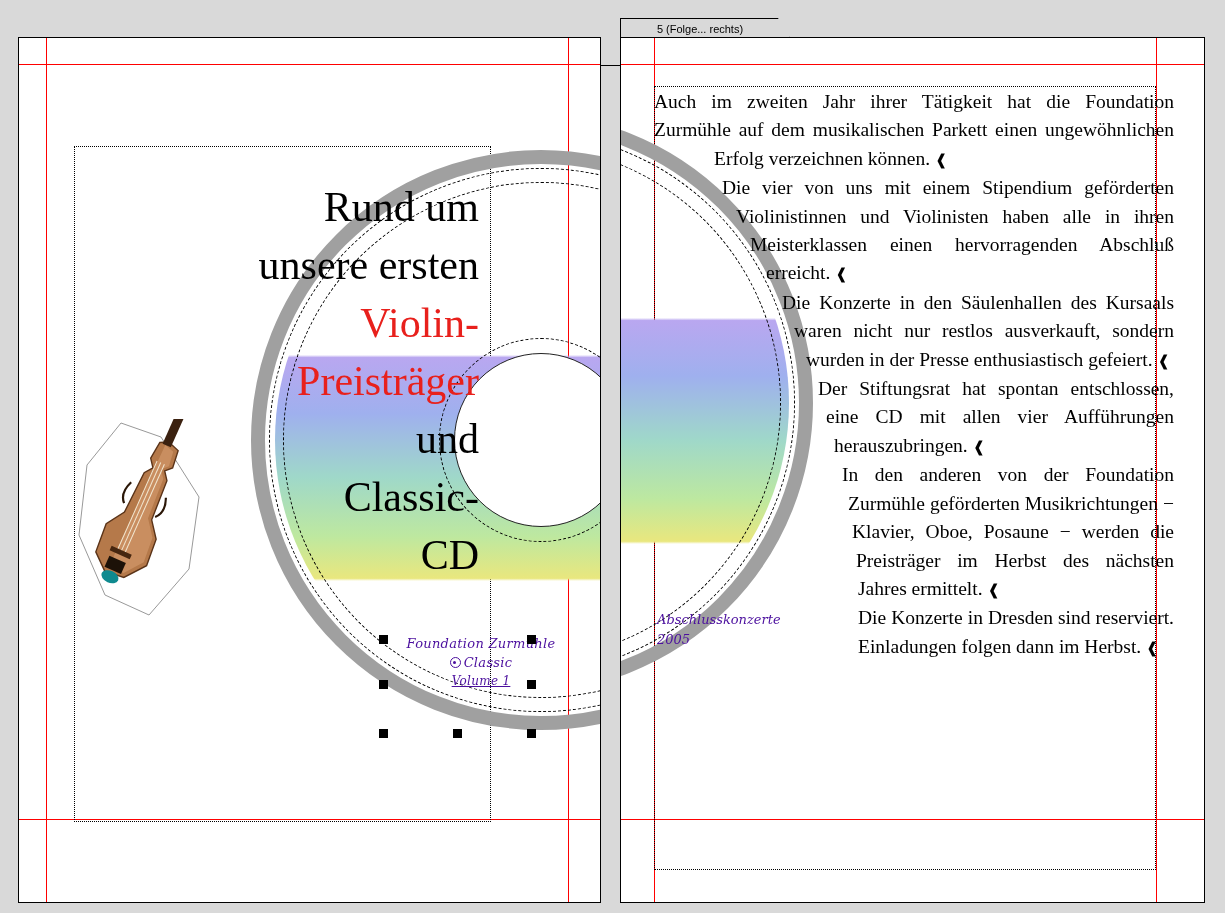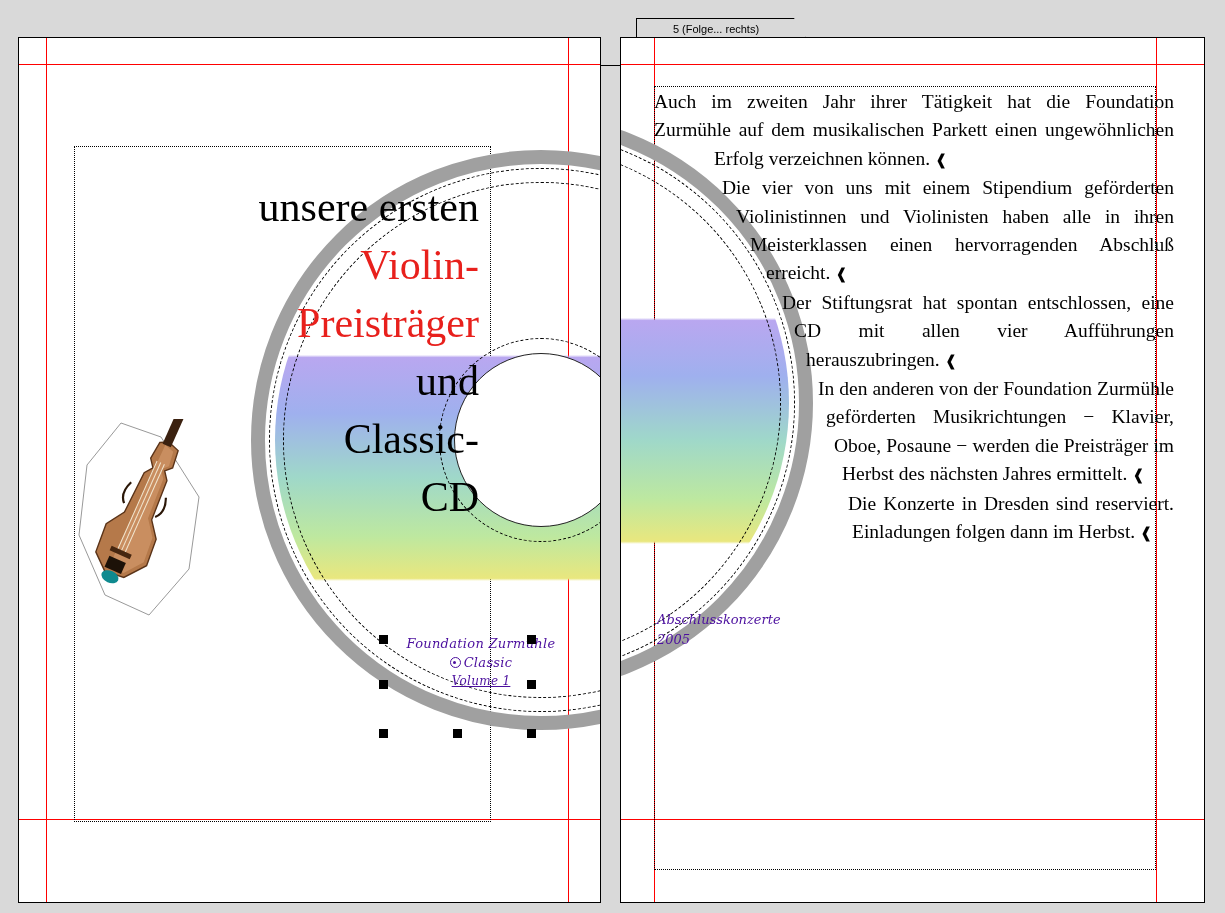--- a/index.html
+++ b/index.html
@@ -36,21 +36,21 @@
     text-align: center;
     box-sizing: border-box;
   }
   .page-tab.left {
     left: 455px;
     width: 166px;
     clip-path: polygon(12px 0, 100% 0, 100% 100%, 0 100%);
     margin-top: 47px;
   }
   .page-tab.right {
-    left: 636px;
+    left: 620px;
     width: 170px;
     clip-path: polygon(0 0, 158px 0, 100% 100%, 0 100%);
     padding-right: 10px;
   }
 
   
   .spread {
     position: absolute;
     background: #ffffff;
     border: 1px solid #000;
@@ -280,20 +280,21 @@
     <div class="handle" style="left:128px; top:485px;"></div>
     <div class="handle" style="left:276px; top:485px;"></div>
     <div class="handle" style="left:128px; top:530px;"></div>
     <div class="handle" style="left:276px; top:530px;"></div>
     <div class="handle" style="left:128px; top:579px;"></div>
     <div class="handle" style="left:202px; top:579px;"></div>
     <div class="handle" style="left:276px; top:579px;"></div>
   </div>
 
   <div class="headline">
+    <div>Rund um</div>
     <div>unsere ersten</div>
     <div class="red">Violin-</div>
     <div class="red">Preisträger</div>
     <div>und</div>
     <div>Classic-</div>
     <div>CD</div>
   </div>
 
   <div class="violin-frame">
     <svg width="130" height="200" viewBox="0 0 130 200">
@@ -367,17 +368,18 @@
       <span style="width:174px"></span>
       <span style="width:160px"></span>
       <span style="width:144px"></span>
       <span style="width:124px"></span>
       <span style="width:100px"></span>
 
       <span style="width:0px"></span>
     </div>
     <p><span>Auch im zweiten Jahr ihrer Tätigkeit hat die Foundation Zurmühle auf dem musikalischen Parkett einen ungewöhnlichen Erfolg verzeichnen können.</span> <span class="pilcrow">❰</span></p>
     <p><span>Die vier von uns mit einem Stipendium geförderten Violinistinnen und Violinisten haben alle in ihren Meisterklassen einen hervorragenden Abschluß erreicht.</span> <span class="pilcrow">❰</span></p>
+    <p><span>Die Konzerte in den Säulenhallen des Kursaals waren nicht nur restlos ausverkauft, sondern wurden in der Presse enthusiastisch gefeiert.</span> <span class="pilcrow">❰</span></p>
     <p><span>Der Stiftungsrat hat spontan entschlossen, eine CD mit allen vier Aufführungen herauszubringen.</span> <span class="pilcrow">❰</span></p>
     <p><span>In den anderen von der Foundation Zurmühle geförderten Musikrichtungen − Klavier, Oboe, Posaune − werden die Preisträger im Herbst des nächsten Jahres ermittelt.</span> <span class="pilcrow">❰</span></p>
     <p><span>Die Konzerte in Dresden sind reserviert. Einladungen folgen dann im Herbst.</span> <span class="pilcrow">❰</span></p>
   </div>
 </div>
 
 </body></html>

